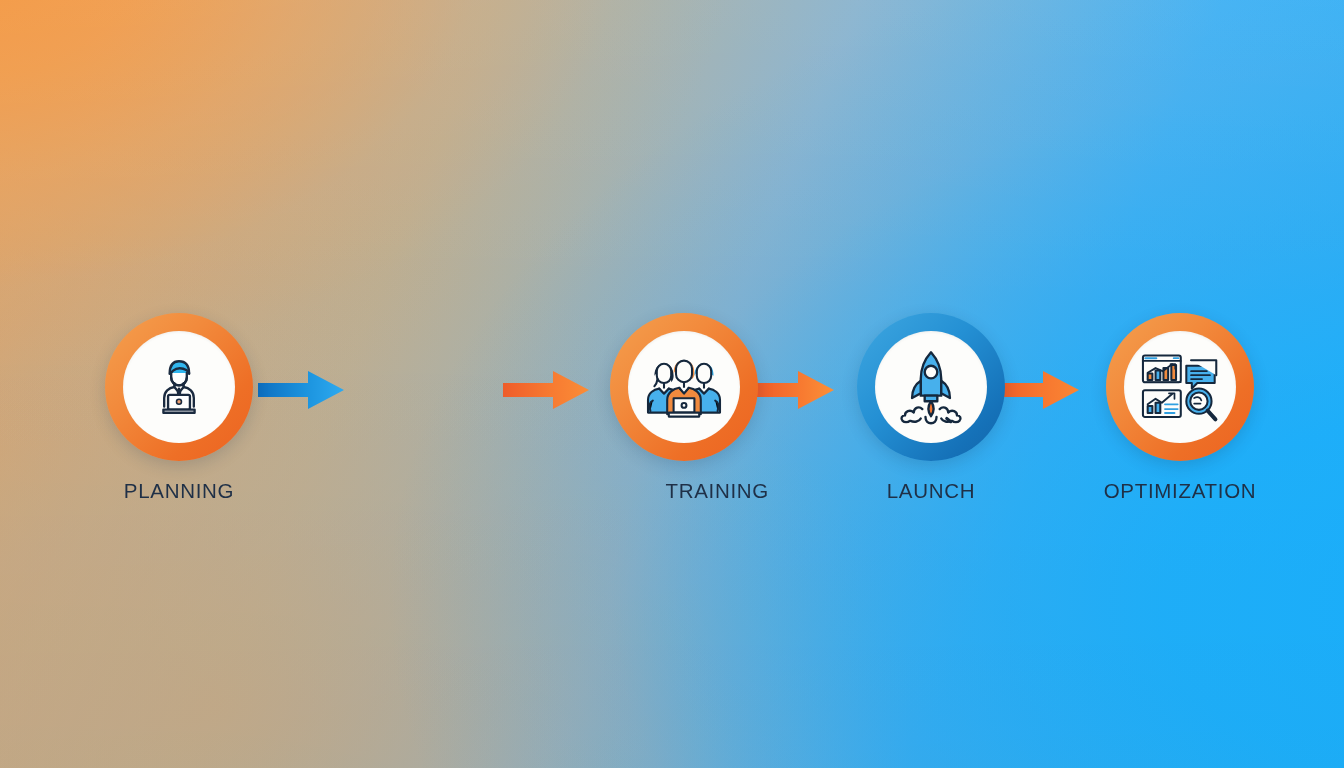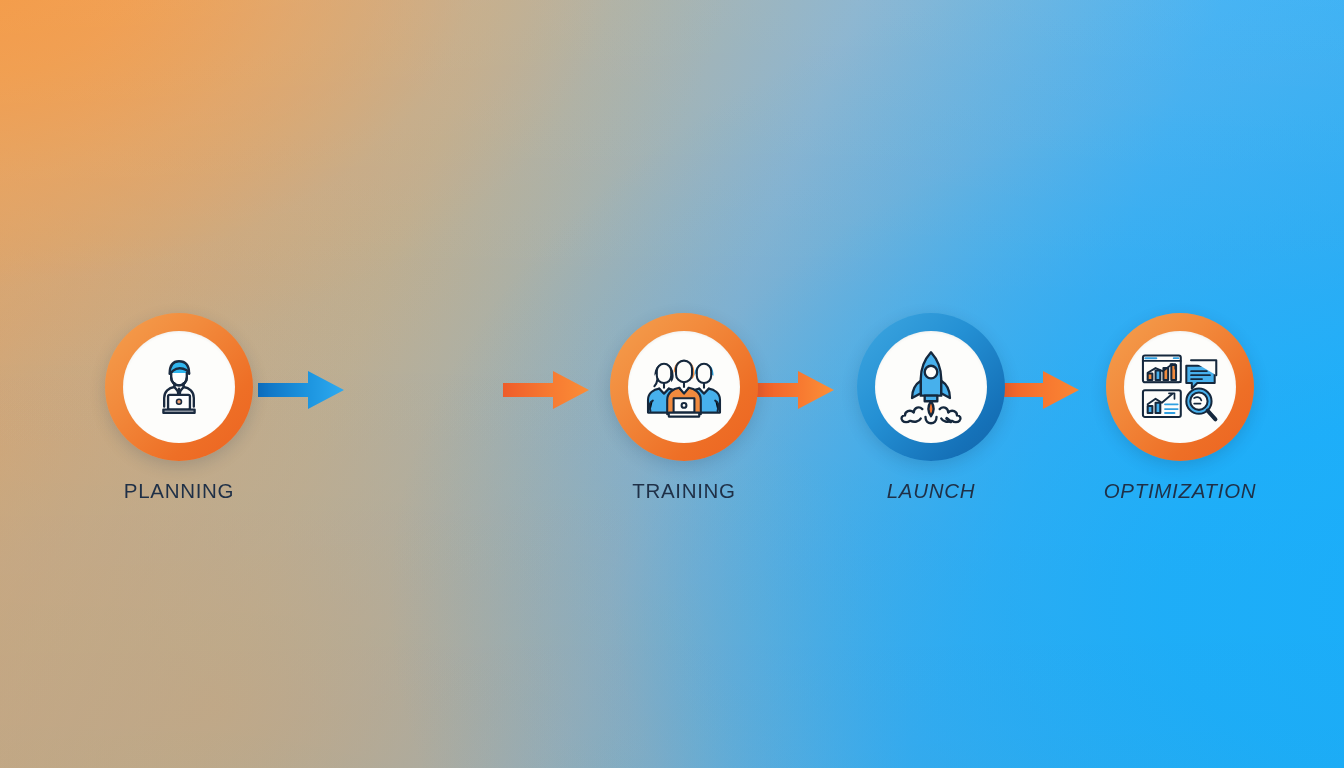--- a/index.html
+++ b/index.html
@@ -221,21 +221,21 @@
               <circle cx="50" cy="69" r="3.2" fill="#f0a070" stroke="#1b2b40" stroke-width="2"></circle>
               <path d="M30,79 h40 v4 h-40 z" fill="#fff"></path>
             </g>
           </svg>
         </div>
       </div>
       <div class="step-label">PLANNING</div>
     </div>
 
 
-    <div class="step" style="left:599px; top:297px;">
+    <div class="step" style="left:599px; top:297px;text-align:right;">
       <div class="badge orange">
         <div class="badge-inner">
 
           <svg width="88" height="80" viewBox="0 0 110 100">
             <g stroke="#15283d" stroke-width="2.6" stroke-linecap="round" stroke-linejoin="round">
 
               <path d="M18,36 c0,-10 5,-15 12,-15 c7,0 12,5 12,15 c0,5 -2,7 -3,8 l-1,-12 l-16,-1 z" fill="#15283d" stroke="none"></path>
               <path d="M21,30 a9,9 0 0 1 18,0 v6 a9,9 0 0 1 -18,0 z" fill="#fdfdfb"></path>
               <path d="M22,40 c-1,6 -4,9 -4,9" fill="none"></path>
               <path d="M30,46 v6"></path>
@@ -259,21 +259,21 @@
               <path d="M42,64 h26 v18 h-26 z" fill="#fdfdfb"></path>
               <circle cx="55" cy="73" r="3" fill="#fdfdfb"></circle>
               <path d="M36,82 h38 v5 h-38 z" fill="#fdfdfb"></path>
             </g>
           </svg>
         </div>
       </div>
       <div class="step-label">TRAINING</div>
     </div>
 
-    <div class="step" style="left:846px; top:297px;font-style:italic;">
+    <div class="step" style="left:846px; top:297px;">
       <div class="badge blue">
         <div class="badge-inner">
 
           <svg width="80" height="82" viewBox="0 0 100 104">
             <g stroke="#15283d" stroke-width="3" stroke-linecap="round" stroke-linejoin="round">
 
               <path d="M50,8 c9,10 13,22 13,34 v21 h-26 v-21 c0,-12 4,-24 13,-34 z" fill="#47b0ec"></path>
               <circle cx="50" cy="33" r="8" fill="#fdfdfb"></circle>
 
               <path d="M37,44 c-8,5 -11,13 -11,22 l11,-6 z" fill="#47b0ec"></path>
@@ -291,21 +291,21 @@
               <path d="M76,95 c-5,2 -11,1 -13,-3" fill="none"></path>
               <path d="M43,90 c0,5 3,8 7,8 c4,0 7,-3 7,-8" fill="none"></path>
               <path d="M70,92 l5,4" stroke-width="4"></path>
             </g>
           </svg>
         </div>
       </div>
       <div class="step-label">LAUNCH</div>
     </div>
 
-    <div class="step" style="left:1095px; top:297px;font-style:italic;">
+    <div class="step" style="left:1095px; top:297px;">
       <div class="badge orange">
         <div class="badge-inner">
 
           <svg width="82" height="80" viewBox="0 0 104 100">
             <g stroke="#15283d" stroke-width="2.6" stroke-linecap="round" stroke-linejoin="round" fill="none">
 
               <rect x="5" y="10" width="48" height="34" rx="2.5" fill="#fdfdfb"></rect>
               <path d="M5,17 h48" stroke-width="2.2"></path>
               <path d="M8,13.5 h14" stroke="#2f9fe0" stroke-width="2.4"></path>
               <path d="M44,13.5 h6" stroke="#2f9fe0" stroke-width="2.2"></path>

